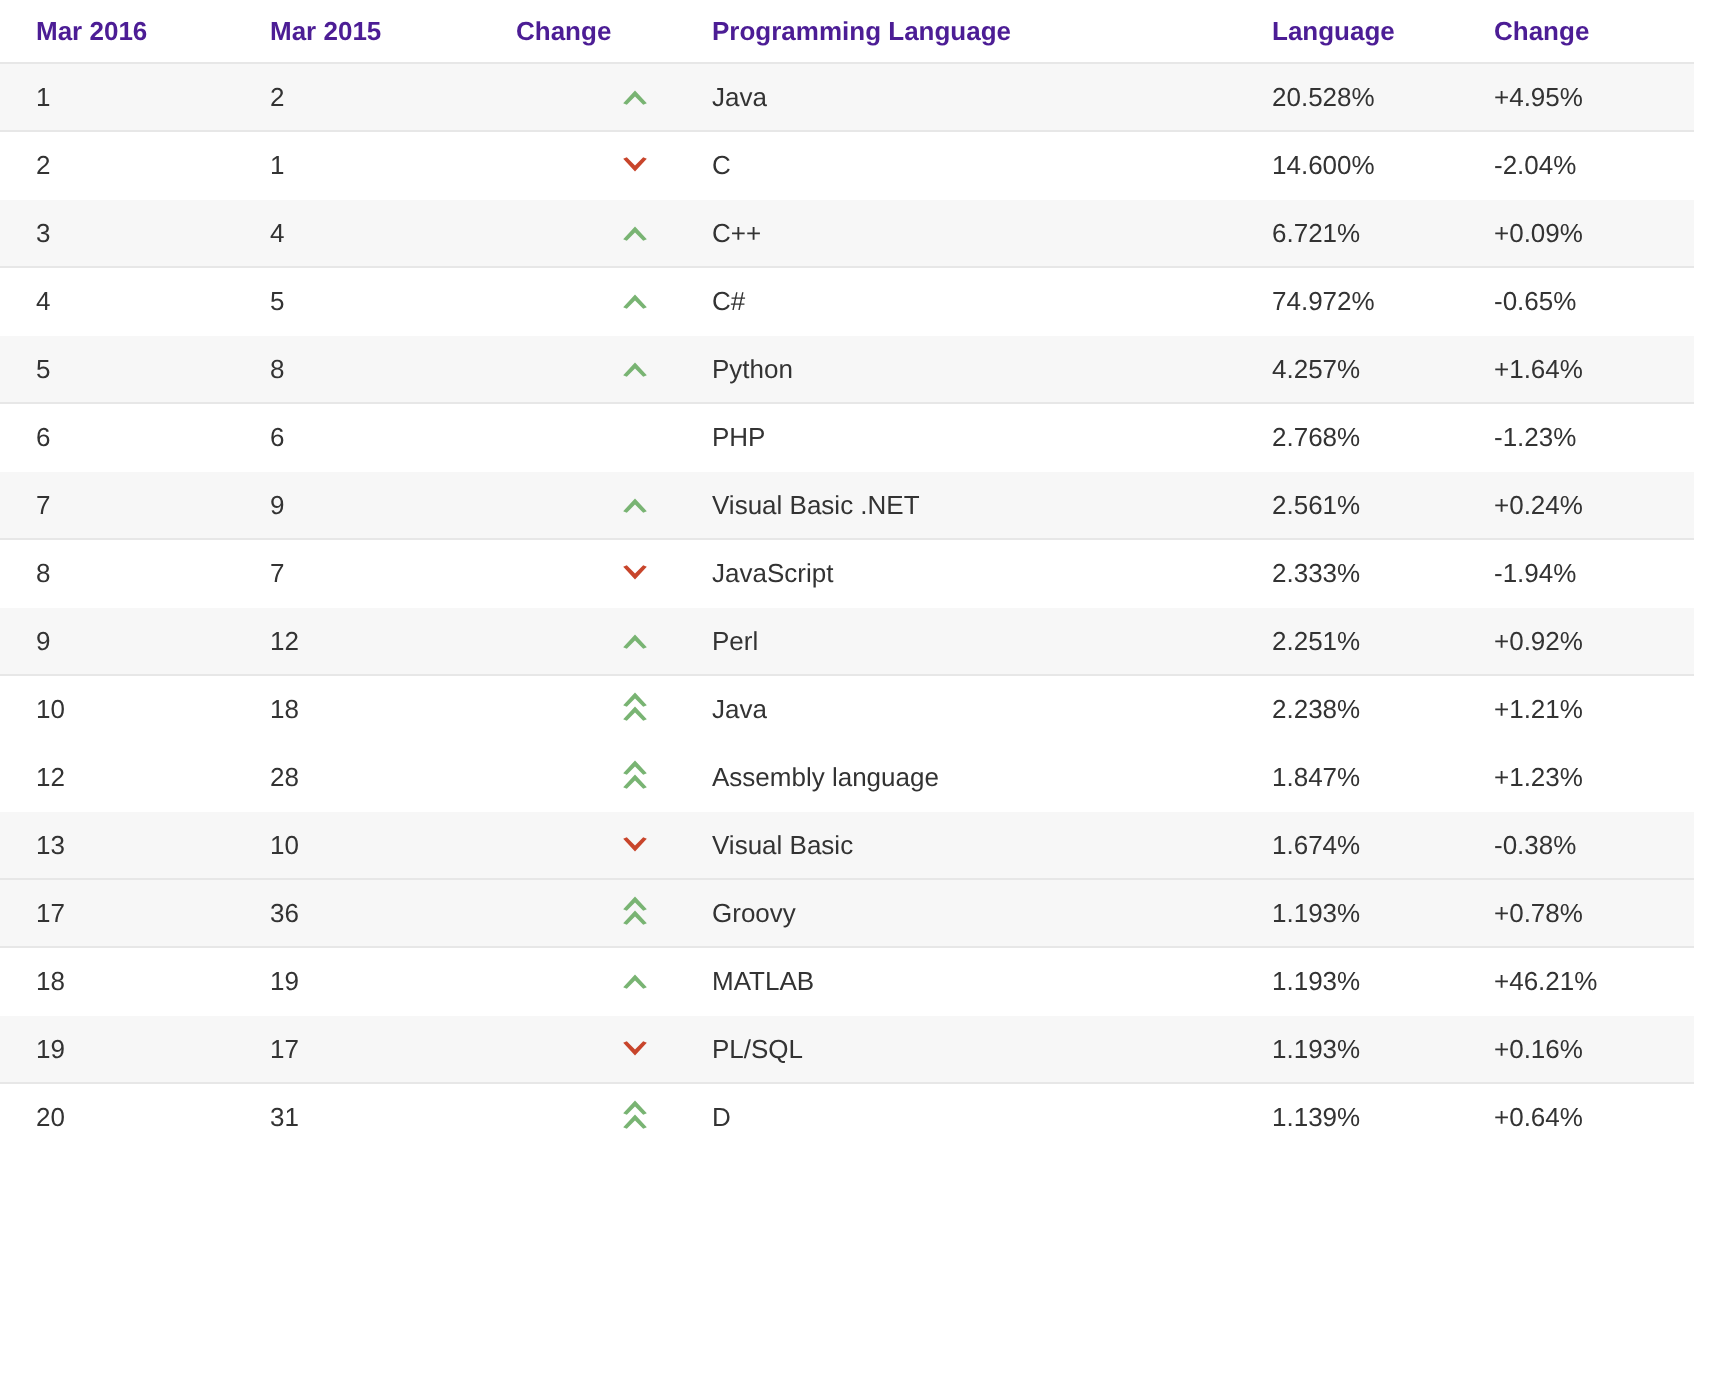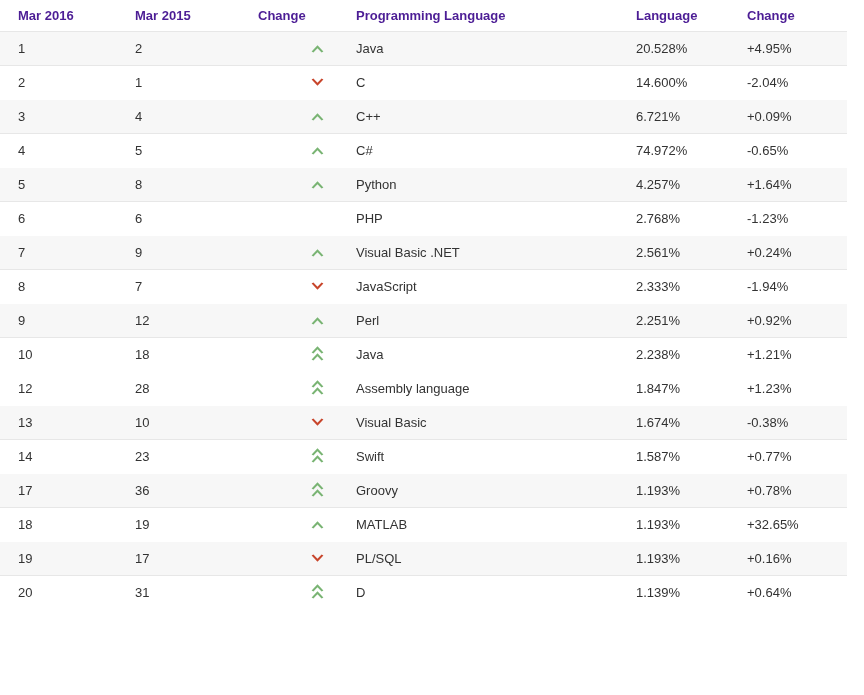--- a/index.html
+++ b/index.html
@@ -234,53 +234,41 @@
       <tr class="stripe">
         <td>13</td>
         <td>10</td>
         <td class="change-cell"><span class="chev-wrap" style="transform:rotate(180deg);"><svg class="chev" viewBox="0 0 15 9" xmlns="http://www.w3.org/2000/svg" aria-hidden="true">
               <path d="M7.5 1.2 L13.4 7.6 L11.6 8.4 L7.5 4.3 L3.4 8.4 L1.6 7.6 Z" fill="#c8452b"></path>
             </svg></span></td>
         <td class="lang-cell">Visual Basic</td>
         <td>1.674%</td>
         <td>-0.38%</td>
       </tr>
-      <tr class="plain">
-        <td>14</td>
-        <td>23</td>
-        <td class="change-cell"><span class="chev-wrap" style=""><svg class="chev" viewBox="0 0 15 9" xmlns="http://www.w3.org/2000/svg" aria-hidden="true">
-              <path d="M7.5 1.2 L13.4 7.6 L11.6 8.4 L7.5 4.3 L3.4 8.4 L1.6 7.6 Z" fill="#79b473"></path>
-            </svg><svg class="chev" viewBox="0 0 15 9" xmlns="http://www.w3.org/2000/svg" aria-hidden="true">
-              <path d="M7.5 1.2 L13.4 7.6 L11.6 8.4 L7.5 4.3 L3.4 8.4 L1.6 7.6 Z" fill="#79b473"></path>
-            </svg></span></td>
-        <td class="lang-cell">Swift</td>
-        <td>1.587%</td>
-        <td>+0.77%</td>
-      </tr>
       <tr class="stripe">
         <td>17</td>
         <td>36</td>
         <td class="change-cell"><span class="chev-wrap" style=""><svg class="chev" viewBox="0 0 15 9" xmlns="http://www.w3.org/2000/svg" aria-hidden="true">
               <path d="M7.5 1.2 L13.4 7.6 L11.6 8.4 L7.5 4.3 L3.4 8.4 L1.6 7.6 Z" fill="#79b473"></path>
             </svg><svg class="chev" viewBox="0 0 15 9" xmlns="http://www.w3.org/2000/svg" aria-hidden="true">
               <path d="M7.5 1.2 L13.4 7.6 L11.6 8.4 L7.5 4.3 L3.4 8.4 L1.6 7.6 Z" fill="#79b473"></path>
             </svg></span></td>
         <td class="lang-cell">Groovy</td>
         <td>1.193%</td>
         <td>+0.78%</td>
       </tr>
       <tr class="plain">
         <td>18</td>
         <td>19</td>
         <td class="change-cell"><span class="chev-wrap" style=""><svg class="chev" viewBox="0 0 15 9" xmlns="http://www.w3.org/2000/svg" aria-hidden="true">
               <path d="M7.5 1.2 L13.4 7.6 L11.6 8.4 L7.5 4.3 L3.4 8.4 L1.6 7.6 Z" fill="#79b473"></path>
             </svg></span></td>
         <td class="lang-cell">MATLAB</td>
         <td>1.193%</td>
-        <td>+32.65%</td>
+        <td>+46.21%</td>
       </tr>
       <tr class="stripe">
         <td>19</td>
         <td>17</td>
         <td class="change-cell"><span class="chev-wrap" style="transform:rotate(180deg);"><svg class="chev" viewBox="0 0 15 9" xmlns="http://www.w3.org/2000/svg" aria-hidden="true">
               <path d="M7.5 1.2 L13.4 7.6 L11.6 8.4 L7.5 4.3 L3.4 8.4 L1.6 7.6 Z" fill="#c8452b"></path>
             </svg></span></td>
         <td class="lang-cell">PL/SQL</td>
         <td>1.193%</td>
         <td>+0.16%</td>

